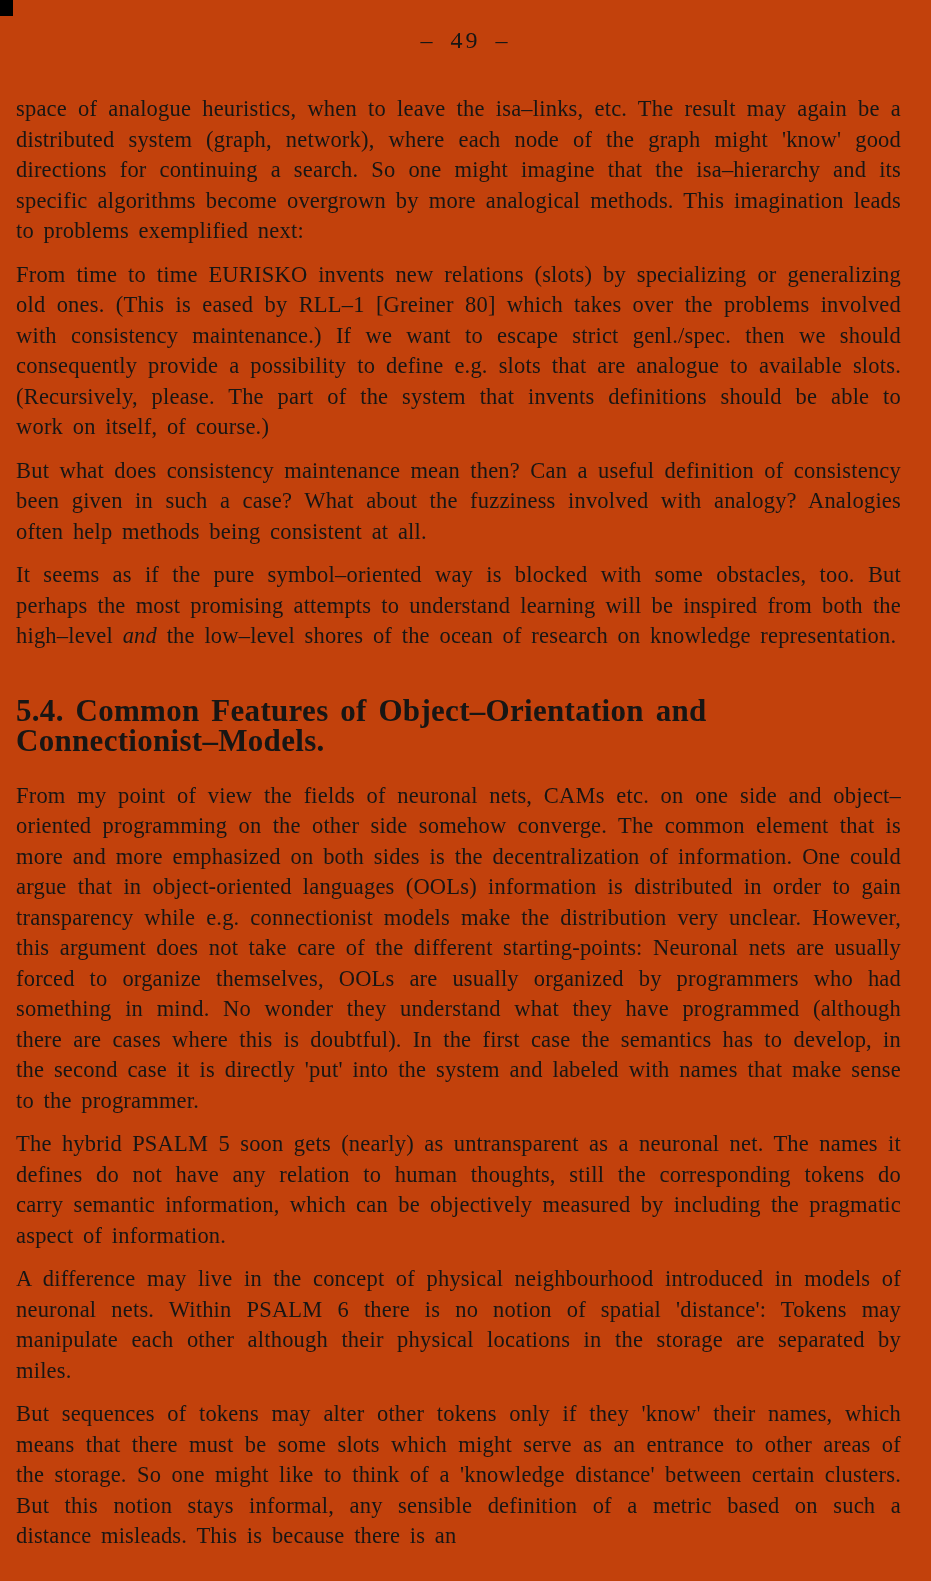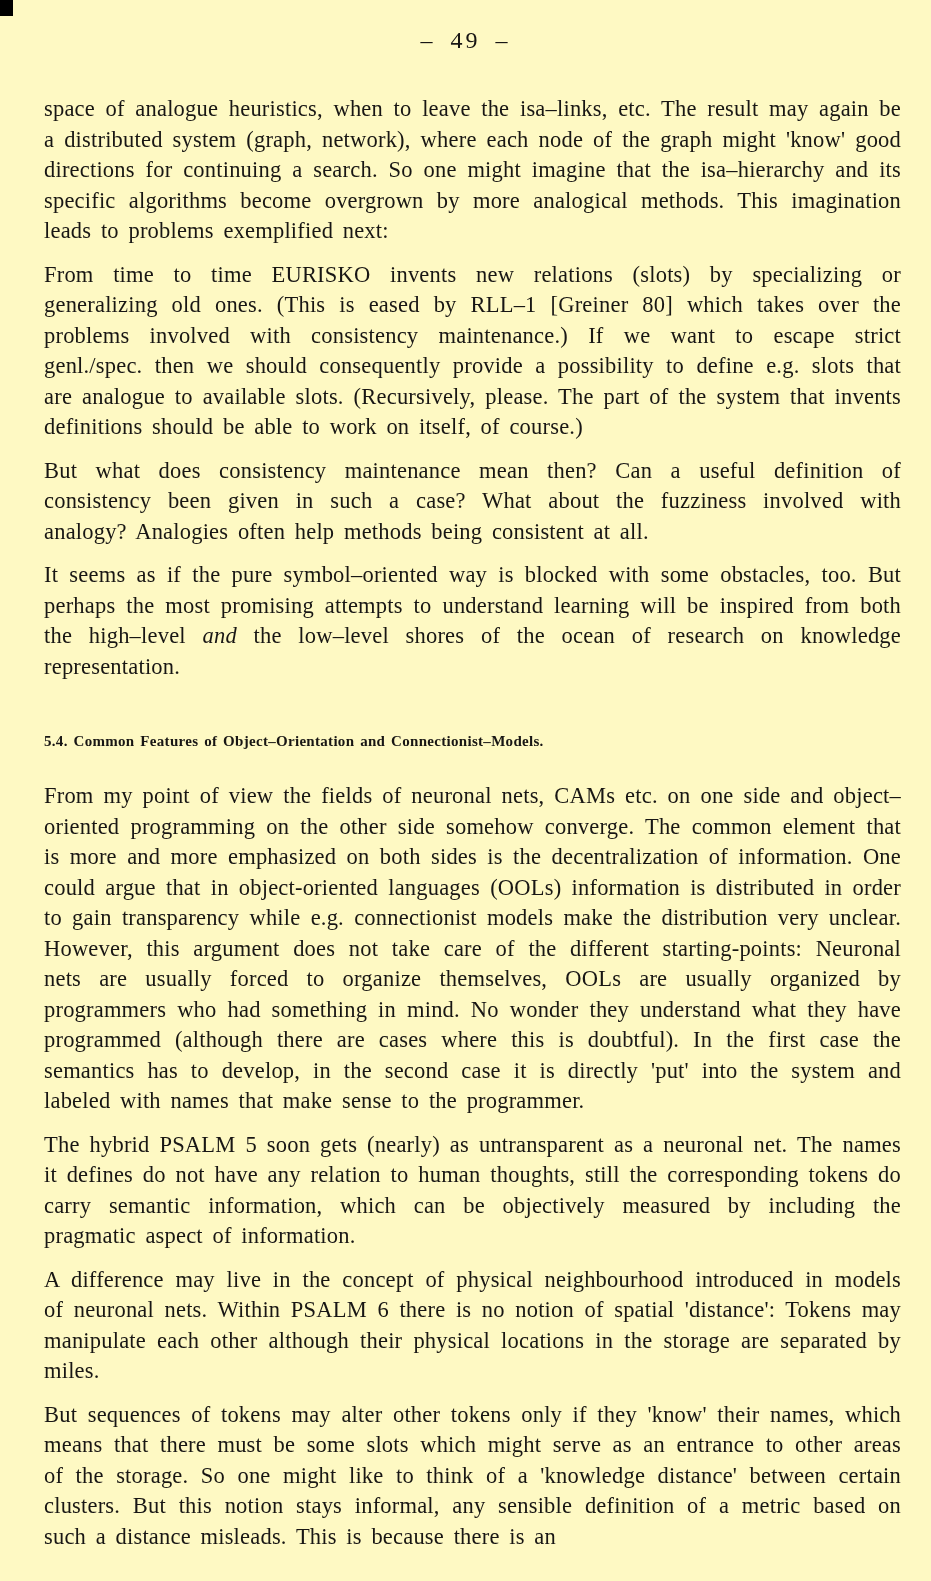--- a/index.html
+++ b/index.html
@@ -5,21 +5,21 @@
   html, body {
     margin: 0;
     padding: 0;
     background: #ffffff;
   }
   .page {
     position: relative;
     width: 931px;
     height: 1581px;
     margin: 0;
-    background: #fef9c3;
+    background: #c2410c;
     color: #181614;
     font-family: "Liberation Serif", "DejaVu Serif", serif;
     overflow: hidden;
     box-sizing: border-box;
   }
   .corner-mark {
     position: absolute;
     left: 0;
     top: 0;
     width: 13px;
@@ -28,32 +28,32 @@
   }
   .page-number {
     text-align: center;
     padding-top: 27px;
     font-size: 24px;
     letter-spacing: 3px;
     word-spacing: 6px;
     color: #181614;
   }
   .content {
-    padding: 40px 30px 0 44px;
+    padding: 40px 30px 0 16px;
   }
   .para {
     font-size: 22.5px;
     line-height: 30.5px;
     text-align: justify;
     margin: 0 0 13px 0;
     word-spacing: 0.17em;
     letter-spacing: 0.2px;
   }
   .section-heading {
-    font-size: 15px;
+    font-size: 31px;
     font-weight: 700;
     line-height: 30px;
     margin: 44px 0 25px 0;
     letter-spacing: 0.3px;
     word-spacing: 0.12em;
   }
   .italic {
     font-style: italic;
   }
 </style>

